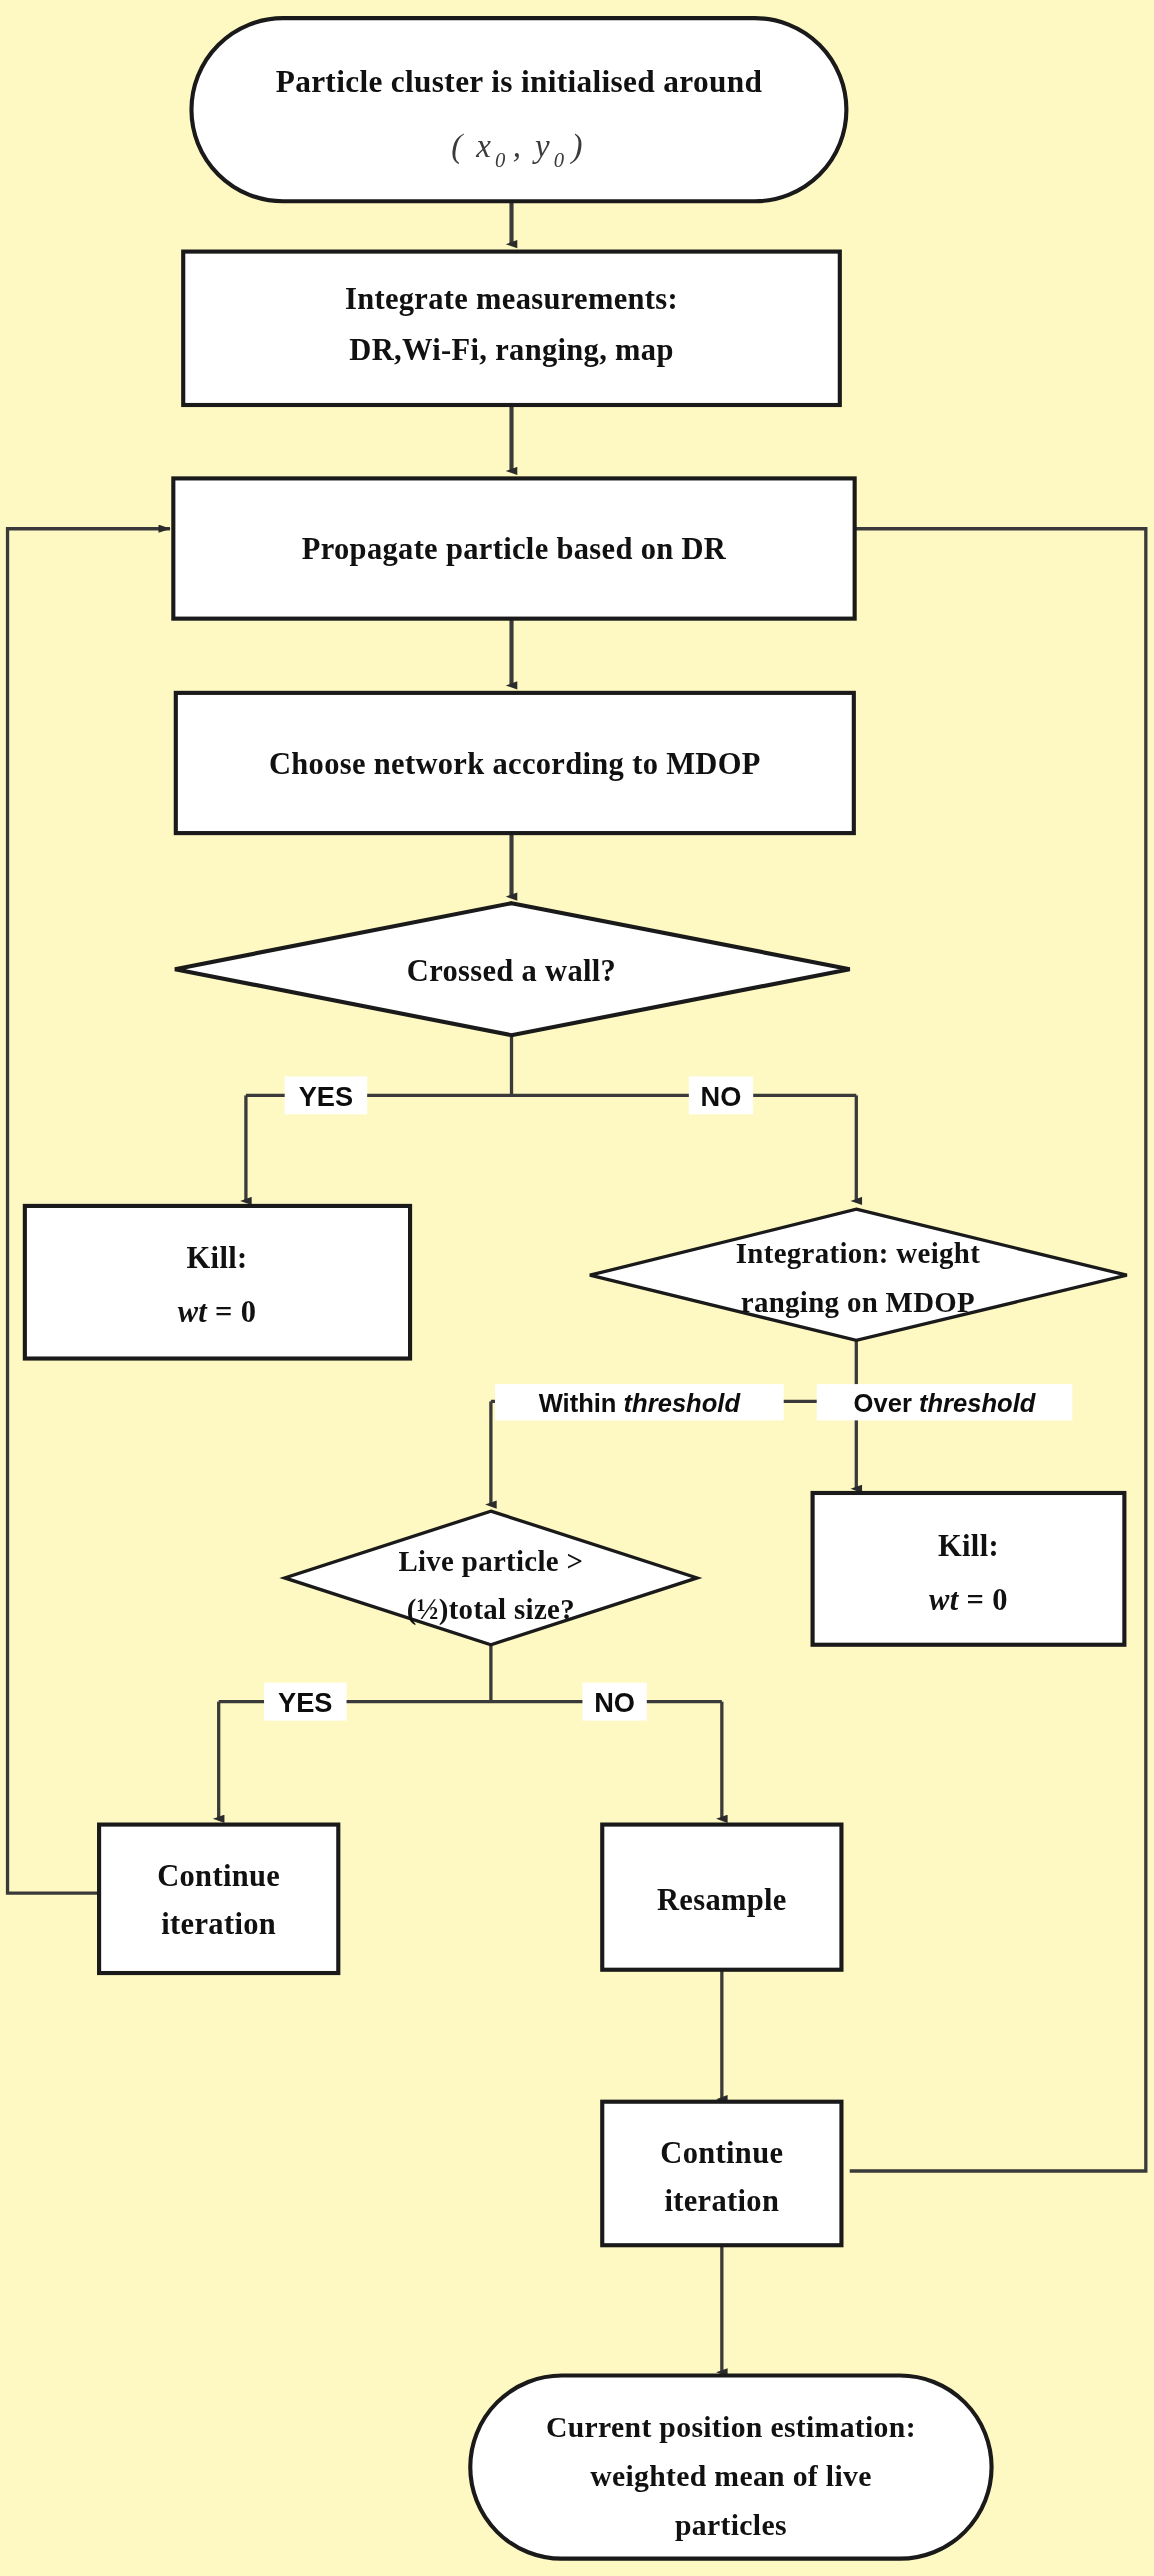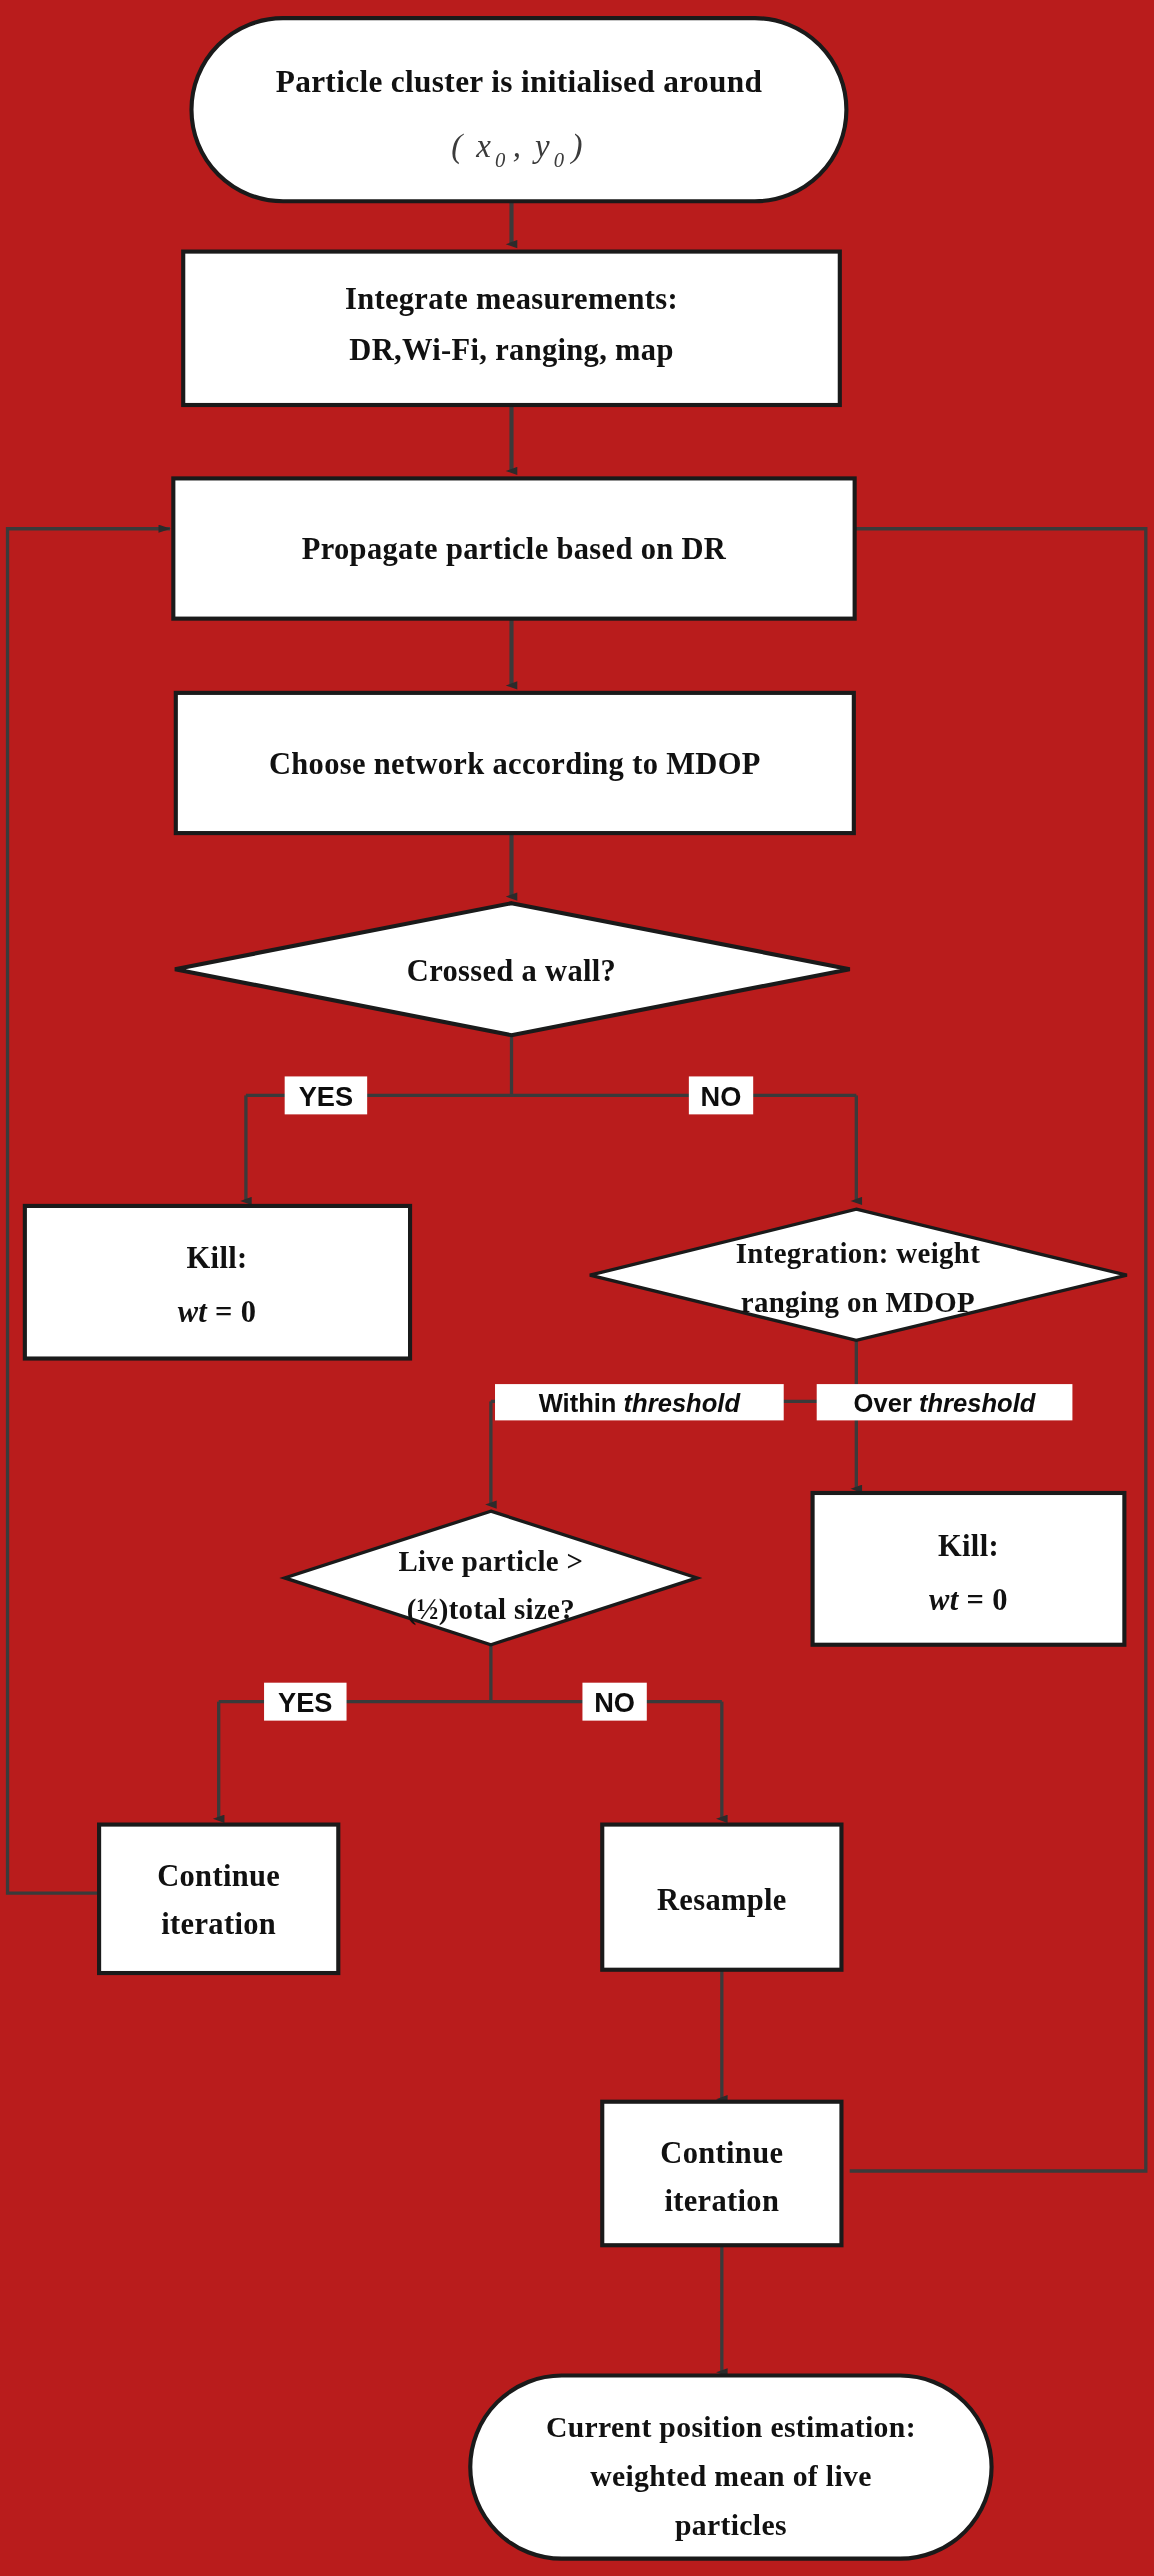--- a/index.html
+++ b/index.html
@@ -1,18 +1,18 @@
 <!DOCTYPE html>
 <html style="font-size:13px"><head>
 <meta charset="utf-8">
 <style>
   html,body{margin:0;padding:0;background:#ffffff;}
   body{width:1155px;height:2576px;overflow:hidden;
        font-family:"Liberation Serif","DejaVu Serif",serif;}
-  #chart-root{position:relative;width:1155px;height:2576px;background:#b91c1c;}
+  #chart-root{position:relative;width:1155px;height:2576px;background:#fef9c3;}
   svg#flow{position:absolute;left:0;top:0;width:1155px;height:2576px;display:block;}
   .shape{fill:#ffffff;stroke:#1a1a1a;}
   .shape-box{stroke-width:5;}
   .shape-term{stroke-width:5;}
   .shape-dia{stroke-width:5;}
   .conn{stroke:#3a3a3a;stroke-width:5;fill:none;}
   .conn-thin{stroke:#3a3a3a;stroke-width:4;fill:none;}
   .nodetext{font-family:"Liberation Serif","DejaVu Serif",serif;
             font-weight:bold;fill:#111111;text-anchor:middle;
             font-size:37px;letter-spacing:0.4px;}

